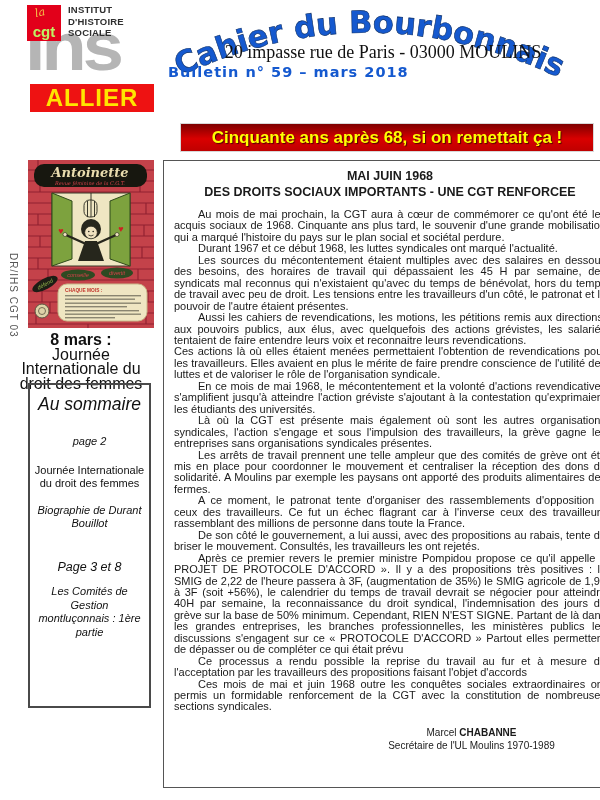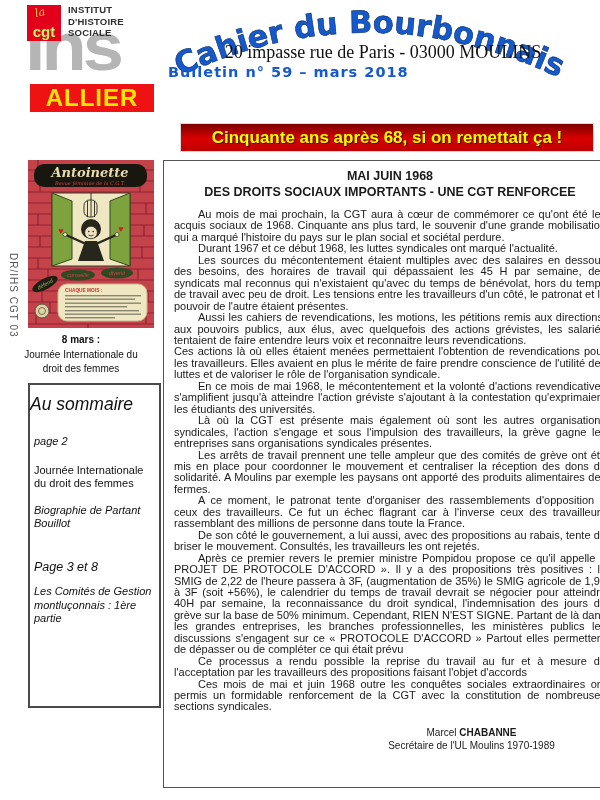--- a/index.html
+++ b/index.html
@@ -24,23 +24,23 @@
   
   .banner{position:absolute;left:180px;top:123px;width:414px;height:29px;
     background:linear-gradient(#7e0000,#d90000 55%,#bf0000);
     border:1px solid #d8d8d8;box-sizing:border-box;
     display:flex;align-items:center;justify-content:center;}
   .banner span{color:#ffff00;font-weight:bold;font-size:17px;text-shadow:1px 1px 1px #550000;}
 
   
   .credit{position:absolute;left:8px;top:253px;writing-mode:vertical-rl;font-size:10px;color:#555;letter-spacing:1px;}
   .cover{position:absolute;left:28px;top:160px;width:126px;height:168px;}
-  .caption{position:absolute;left:2px;top:333px;width:158px;text-align:center;font-size:10px;line-height:14.5px;color:#111;}
+  .caption{position:absolute;left:2px;top:333px;width:158px;text-align:center;font-size:16px;line-height:14.5px;color:#111;}
   .caption .b{font-weight:bold;}
-  .sommaire{position:absolute;left:28px;top:383px;width:133px;height:325px;border:2px solid #4a4a4a;box-sizing:border-box;text-align:left;}
+  .sommaire{position:absolute;left:28px;top:383px;width:123px;height:325px;border:2px solid #4a4a4a;box-sizing:border-box;text-align:center;}
   .sommaire-h{font-style:italic;font-size:17.5px;margin-top:9px;color:#111;}
   .entry{font-size:11px;line-height:13.5px;color:#111;padding:0 4px;}
   .entry.it{font-style:italic;}
   .e0{margin-top:20px;}
   .e1{margin-top:15px;}
   .e2{margin-top:13px;font-style:italic;}
   .e3{margin-top:30px;font-size:12.5px;}
   .e4{margin-top:11px;}
 
   
@@ -190,21 +190,21 @@
   <div class="caption">
     <div class="b">8 mars :</div>
     <div>Journée Internationale du</div>
     <div>droit des femmes</div>
   </div>
 
   <div class="sommaire">
     <div class="sommaire-h">Au sommaire</div>
     <div class="entry it e0">page 2</div>
     <div class="entry e1">Journée Internationale du droit des femmes</div>
-    <div class="entry it e2">Biographie de Partant Bouillot</div>
+    <div class="entry it e2">Biographie de Durant Bouillot</div>
     <div class="entry it e3">Page 3 et 8</div>
     <div class="entry it e4">Les Comités de Gestion montluçonnais : 1ère partie</div>
   </div>
 
   <div class="article">
     <div class="art-title">
       <div>MAI JUIN 1968</div>
       <div>DES DROITS SOCIAUX IMPORTANTS  -  UNE CGT RENFORCEE</div>
     </div>
     <p>Au mois de mai prochain, la CGT aura à cœur de commémorer ce qu'ont été les acquis sociaux de 1968. Cinquante ans plus tard, le souvenir d'une grande mobilisation qui a marqué l'histoire du pays sur le plan social et sociétal perdure.</p>

